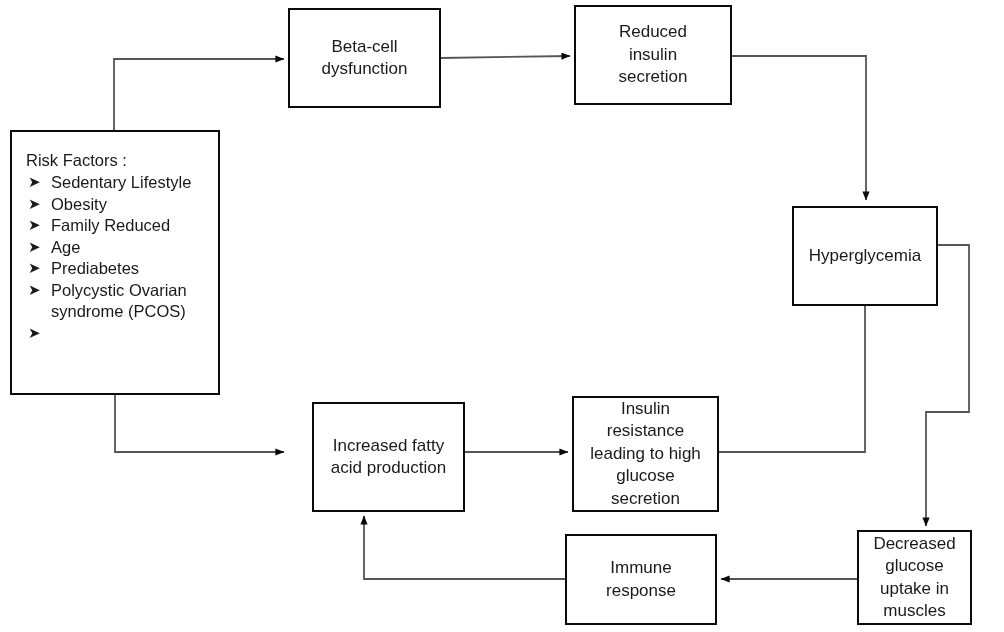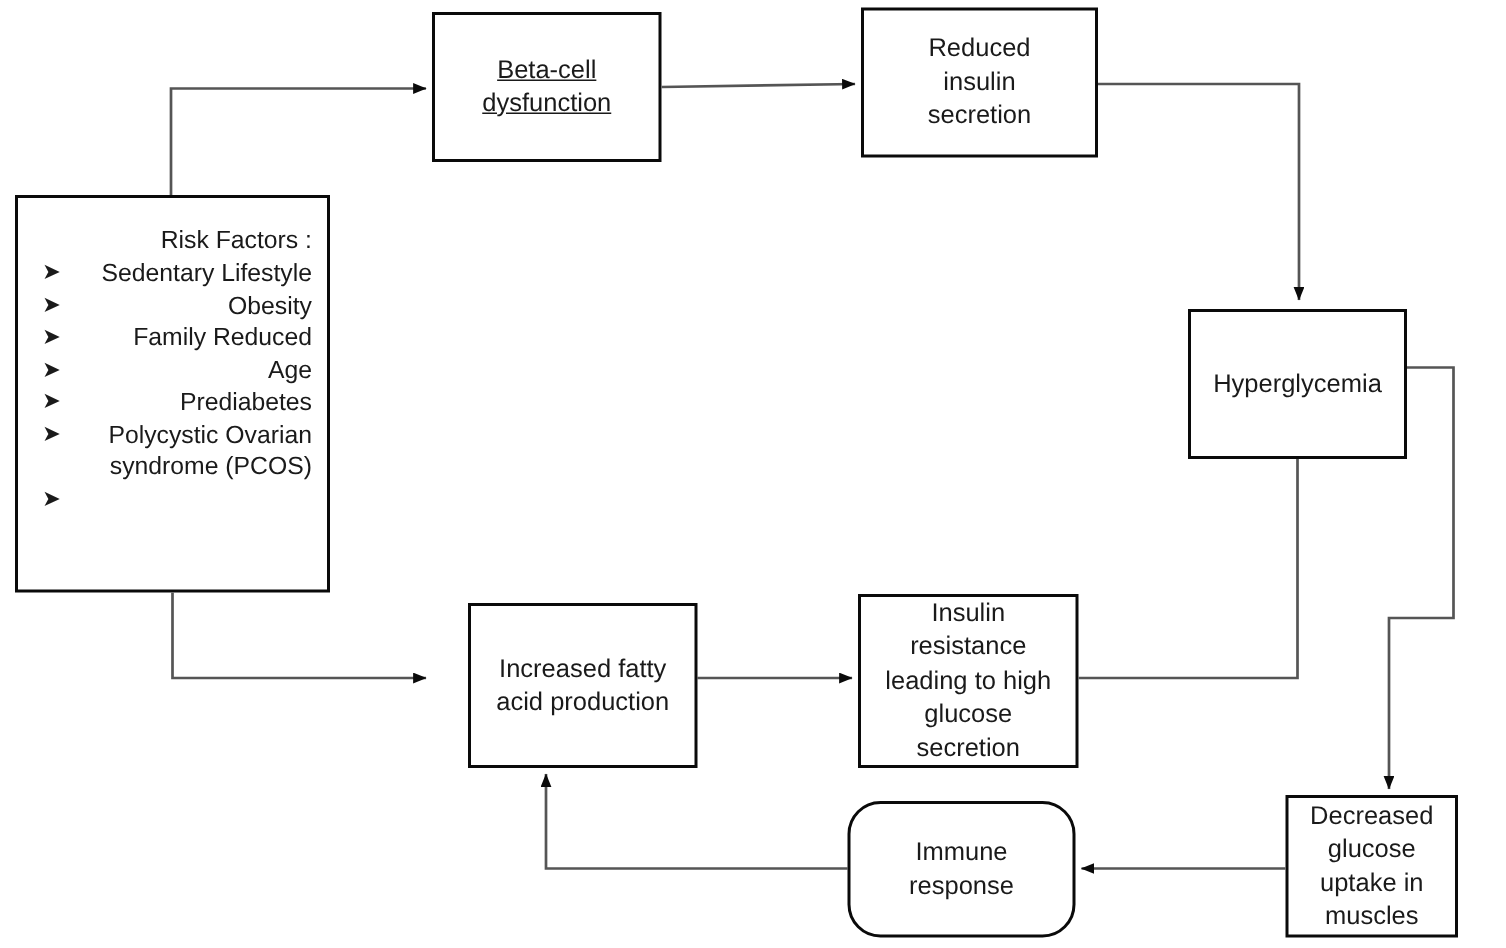--- a/index.html
+++ b/index.html
@@ -93,37 +93,37 @@
       <path d="M706,56 L866,56 L866,200" marker-end="url(#ah)"></path>
       <path d="M115,395 L115,452 L284,452" marker-end="url(#ah)"></path>
       <path d="M441,452 L568,452" marker-end="url(#ah)"></path>
       <path d="M719,452 L865,452 L865,295" marker-end="url(#ah)"></path>
       <path d="M938,245 L969,245 L969,412 L926,412 L926,526" marker-end="url(#ah)"></path>
       <path d="M857,579 L721,579" marker-end="url(#ah)"></path>
       <path d="M565,579 L364,579 L364,516" marker-end="url(#ah)"></path>
     </g>
   </svg>
 
-  <div class="node risk" style="left:10px; top:130px; width:210px; height:265px;text-align:right;">
+  <div class="node risk" style="left:10px; top:130px; width:210px; height:265px;">
     <div class="risk-inner">
       <span class="risk-title">Risk Factors :</span>
       <ul class="risk-list">
         <li><span class="bullet">➤</span><span>Sedentary Lifestyle</span></li>
         <li><span class="bullet">➤</span><span>Obesity</span></li>
         <li><span class="bullet">➤</span><span>Family Reduced</span></li>
         <li><span class="bullet">➤</span><span>Age</span></li>
         <li><span class="bullet">➤</span><span>Prediabetes</span></li>
         <li><span class="bullet">➤</span><span>Polycystic Ovarian
 syndrome (PCOS)</span></li>
         <li><span class="bullet">➤</span></li>
       </ul>
     </div>
   </div>
 
-  <div class="node" style="left:288px; top:8px; width:153px; height:100px;text-decoration:underline;">
+  <div class="node" style="left:288px; top:8px; width:153px; height:100px;">
     <span class="label">Beta-cell
 dysfunction</span>
   </div>
 
   <div class="node" style="left:574px; top:5px; width:158px; height:100px;">
     <span class="label">Reduced
 insulin
 secretion</span>
   </div>
 
@@ -137,21 +137,21 @@
   </div>
 
   <div class="node" style="left:572px; top:396px; width:147px; height:116px;">
     <span class="label">Insulin
 resistance
 leading to high
 glucose
 secretion</span>
   </div>
 
-  <div class="node" style="left:565px; top:534px; width:152px; height:91px;border-radius:22px;">
+  <div class="node" style="left:565px; top:534px; width:152px; height:91px;">
     <span class="label">Immune
 response</span>
   </div>
 
   <div class="node" style="left:857px; top:530px; width:115px; height:95px;">
     <span class="label">Decreased
 glucose
 uptake in
 muscles</span>
   </div>

